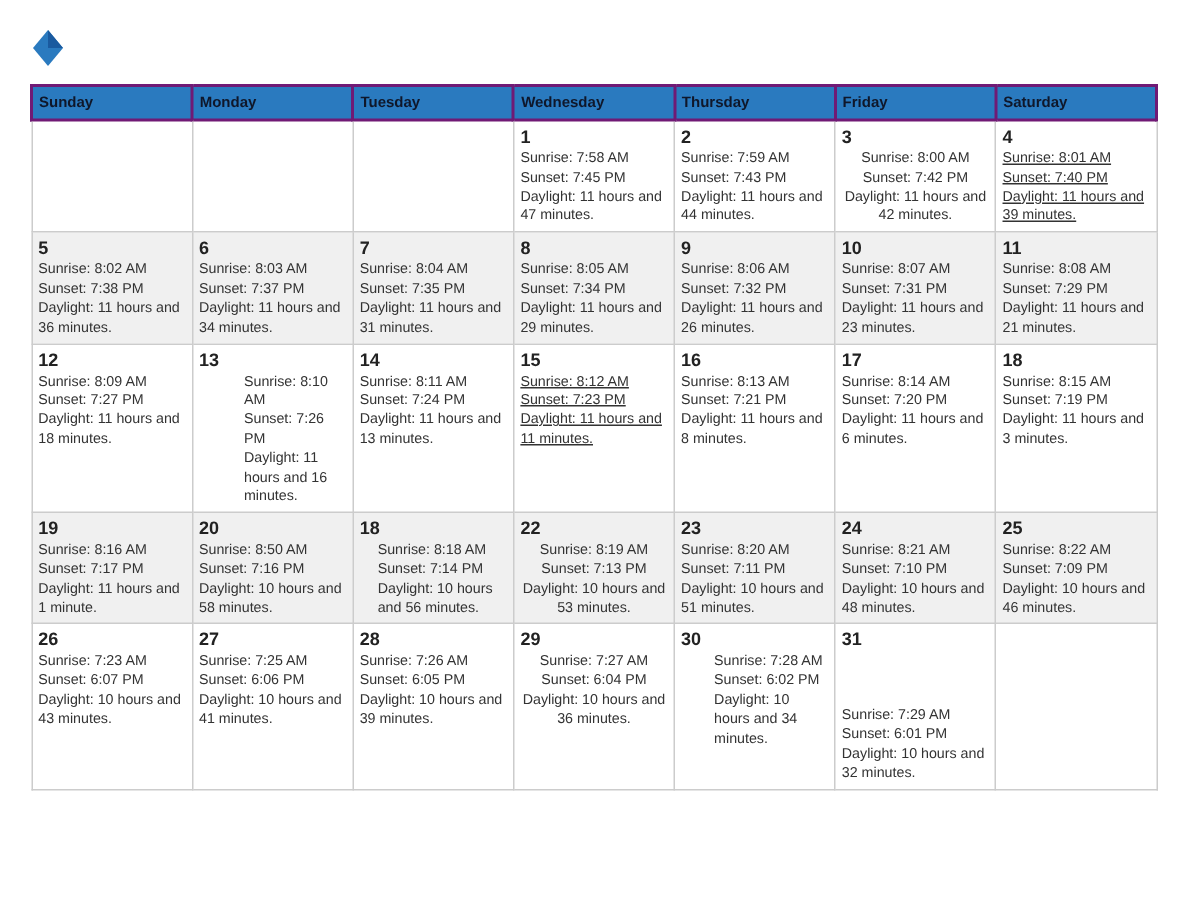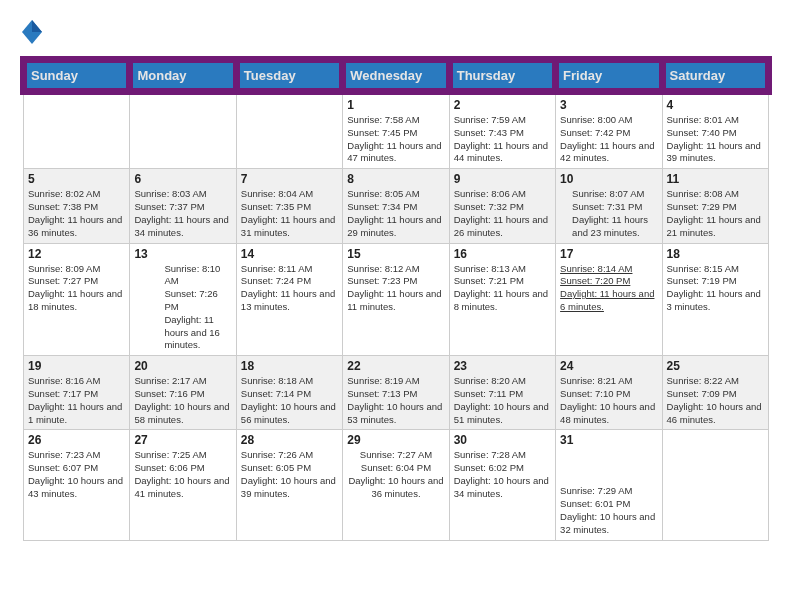--- a/index.html
+++ b/index.html
@@ -61,26 +61,26 @@
       color: #444;
       font-weight: 400;
     }
     .calendar {
       width: 100%;
       border-collapse: collapse;
       border: 1px solid #ccc;
     }
     .calendar th {
       background: #2a7abf;
-      color: #e5e5e5;
-      font-size: 13px;
+      color: #0f172a;
+      font-size: 10px;
       font-weight: bold;
       padding: 5px 4px;
       text-align: left;
-      border: 7px solid #701a75;
+      border: 2px solid #701a75;
     }
     .calendar td {
       border: 1px solid #ccc;
       vertical-align: top;
       padding: 3px 4px;
       width: calc(100%/7);
       min-height: 80px;
     }
     .day-num {
       font-size: 12px;
@@ -149,27 +149,27 @@
 Daylight: 11 hours and 47 minutes.</div>
           </td>
           <td>
             <span class="day-num">2</span>
             <div class="day-info" style="white-space: pre-line;">Sunrise: 7:59 AM
 Sunset: 7:43 PM
 Daylight: 11 hours and 44 minutes.</div>
           </td>
           <td>
             <span class="day-num">3</span>
-            <div class="day-info" style="white-space: pre-line;">Sunrise: 8:00 AM
+            <div class="day-info" style="white-space: pre-line; text-align: center;">Sunrise: 8:00 AM
 Sunset: 7:42 PM
 Daylight: 11 hours and 42 minutes.</div>
           </td>
           <td>
             <span class="day-num">4</span>
-            <div class="day-info" style="white-space: pre-line;">Sunrise: 8:01 AM
+            <div class="day-info" style="white-space: pre-line; text-decoration: underline;">Sunrise: 8:01 AM
 Sunset: 7:40 PM
 Daylight: 11 hours and 39 minutes.</div>
           </td>
         </tr>
         <tr class="row-shaded">
           <td>
             <span class="day-num">5</span>
             <div class="day-info" style="white-space: pre-line;">Sunrise: 8:02 AM
 Sunset: 7:38 PM
 Daylight: 11 hours and 36 minutes.</div>
@@ -193,21 +193,21 @@
 Daylight: 11 hours and 29 minutes.</div>
           </td>
           <td>
             <span class="day-num">9</span>
             <div class="day-info" style="white-space: pre-line;">Sunrise: 8:06 AM
 Sunset: 7:32 PM
 Daylight: 11 hours and 26 minutes.</div>
           </td>
           <td>
             <span class="day-num">10</span>
-            <div class="day-info" style="white-space: pre-line; margin-left: 12px;">Sunrise: 8:07 AM
+            <div class="day-info" style="white-space: pre-line;">Sunrise: 8:07 AM
 Sunset: 7:31 PM
 Daylight: 11 hours and 23 minutes.</div>
           </td>
           <td>
             <span class="day-num">11</span>
             <div class="day-info" style="white-space: pre-line;">Sunrise: 8:08 AM
 Sunset: 7:29 PM
 Daylight: 11 hours and 21 minutes.</div>
           </td>
         </tr>
@@ -225,65 +225,65 @@
 Daylight: 11 hours and 16 minutes.</div>
           </td>
           <td>
             <span class="day-num">14</span>
             <div class="day-info" style="white-space: pre-line;">Sunrise: 8:11 AM
 Sunset: 7:24 PM
 Daylight: 11 hours and 13 minutes.</div>
           </td>
           <td>
             <span class="day-num">15</span>
-            <div class="day-info" style="white-space: pre-line;">Sunrise: 8:12 AM
+            <div class="day-info" style="white-space: pre-line; text-decoration: underline;">Sunrise: 8:12 AM
 Sunset: 7:23 PM
 Daylight: 11 hours and 11 minutes.</div>
           </td>
           <td>
             <span class="day-num">16</span>
             <div class="day-info" style="white-space: pre-line;">Sunrise: 8:13 AM
 Sunset: 7:21 PM
 Daylight: 11 hours and 8 minutes.</div>
           </td>
           <td>
             <span class="day-num">17</span>
-            <div class="day-info" style="white-space: pre-line; text-decoration: underline;">Sunrise: 8:14 AM
+            <div class="day-info" style="white-space: pre-line;">Sunrise: 8:14 AM
 Sunset: 7:20 PM
 Daylight: 11 hours and 6 minutes.</div>
           </td>
           <td>
             <span class="day-num">18</span>
             <div class="day-info" style="white-space: pre-line;">Sunrise: 8:15 AM
 Sunset: 7:19 PM
 Daylight: 11 hours and 3 minutes.</div>
           </td>
         </tr>
         <tr class="row-shaded">
           <td>
             <span class="day-num">19</span>
             <div class="day-info" style="white-space: pre-line;">Sunrise: 8:16 AM
 Sunset: 7:17 PM
 Daylight: 11 hours and 1 minute.</div>
           </td>
           <td>
             <span class="day-num">20</span>
-            <div class="day-info" style="white-space: pre-line;">Sunrise: 2:17 AM
+            <div class="day-info" style="white-space: pre-line;">Sunrise: 8:50 AM
 Sunset: 7:16 PM
 Daylight: 10 hours and 58 minutes.</div>
           </td>
           <td>
             <span class="day-num">18</span>
-            <div class="day-info" style="white-space: pre-line;">Sunrise: 8:18 AM
+            <div class="day-info" style="white-space: pre-line; margin-left: 12px;">Sunrise: 8:18 AM
 Sunset: 7:14 PM
 Daylight: 10 hours and 56 minutes.</div>
           </td>
           <td>
             <span class="day-num">22</span>
-            <div class="day-info" style="white-space: pre-line;">Sunrise: 8:19 AM
+            <div class="day-info" style="white-space: pre-line; text-align: center;">Sunrise: 8:19 AM
 Sunset: 7:13 PM
 Daylight: 10 hours and 53 minutes.</div>
           </td>
           <td>
             <span class="day-num">23</span>
             <div class="day-info" style="white-space: pre-line;">Sunrise: 8:20 AM
 Sunset: 7:11 PM
 Daylight: 10 hours and 51 minutes.</div>
           </td>
           <td>
@@ -319,21 +319,21 @@
 Daylight: 10 hours and 39 minutes.</div>
           </td>
           <td>
             <span class="day-num">29</span>
             <div class="day-info" style="white-space: pre-line; text-align: center;">Sunrise: 7:27 AM
 Sunset: 6:04 PM
 Daylight: 10 hours and 36 minutes.</div>
           </td>
           <td>
             <span class="day-num">30</span>
-            <div class="day-info" style="white-space: pre-line;">Sunrise: 7:28 AM
+            <div class="day-info" style="white-space: pre-line; margin-left: 22px;">Sunrise: 7:28 AM
 Sunset: 6:02 PM
 Daylight: 10 hours and 34 minutes.</div>
           </td>
           <td>
             <span class="day-num">31</span>
             <div class="day-info" style="white-space: pre-line; margin-top: 38px;">Sunrise: 7:29 AM
 Sunset: 6:01 PM
 Daylight: 10 hours and 32 minutes.</div>
           </td>
           <td class="empty-cell"></td>

